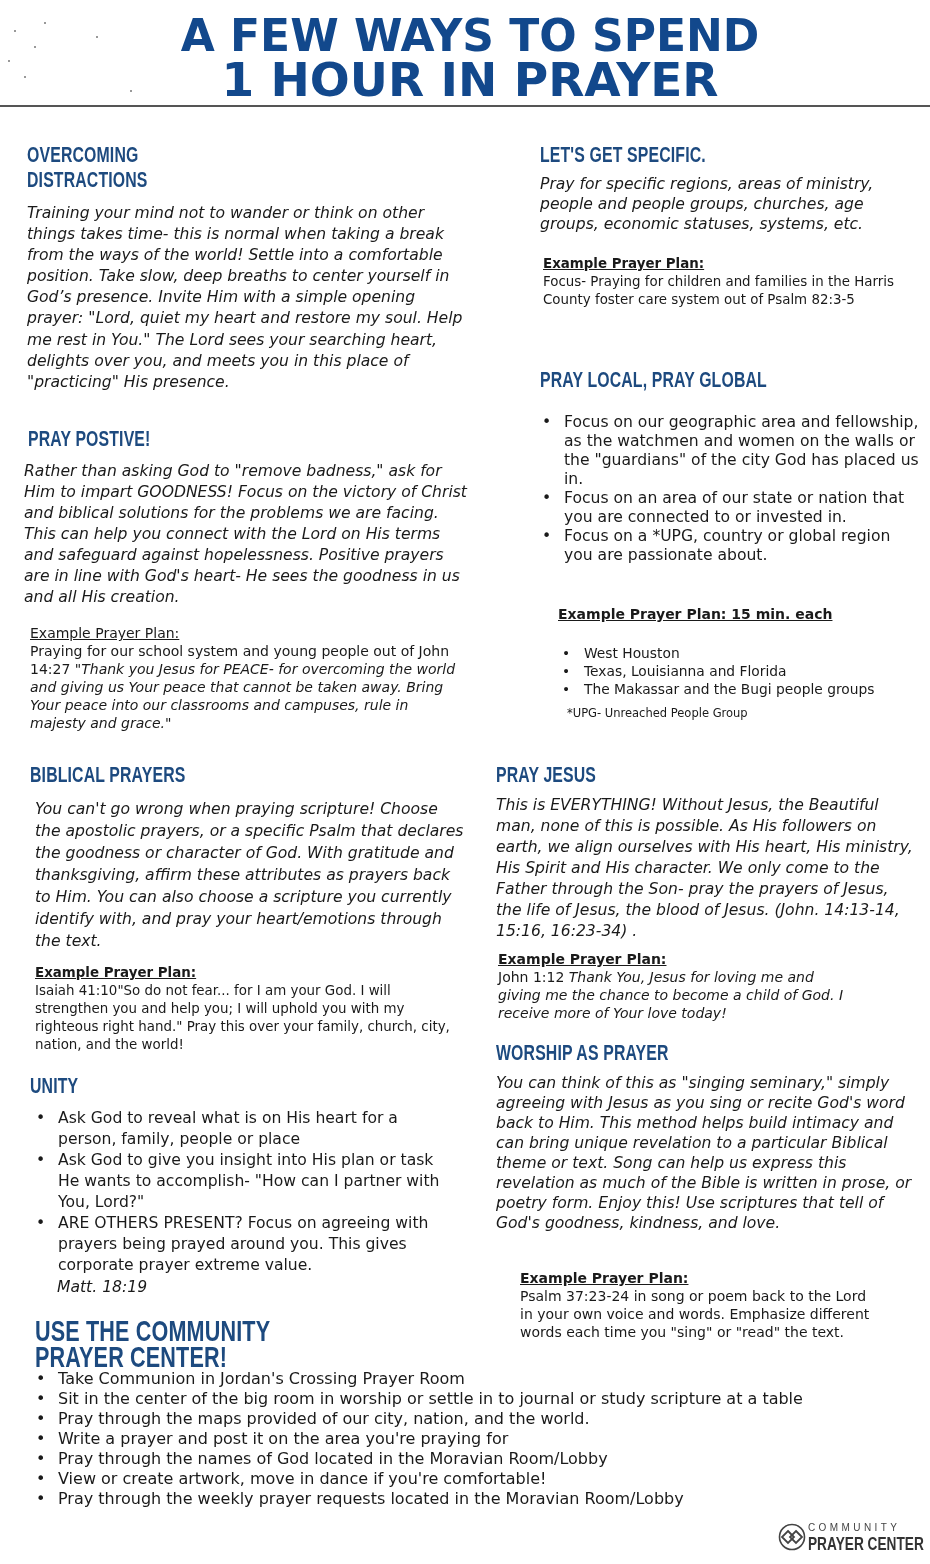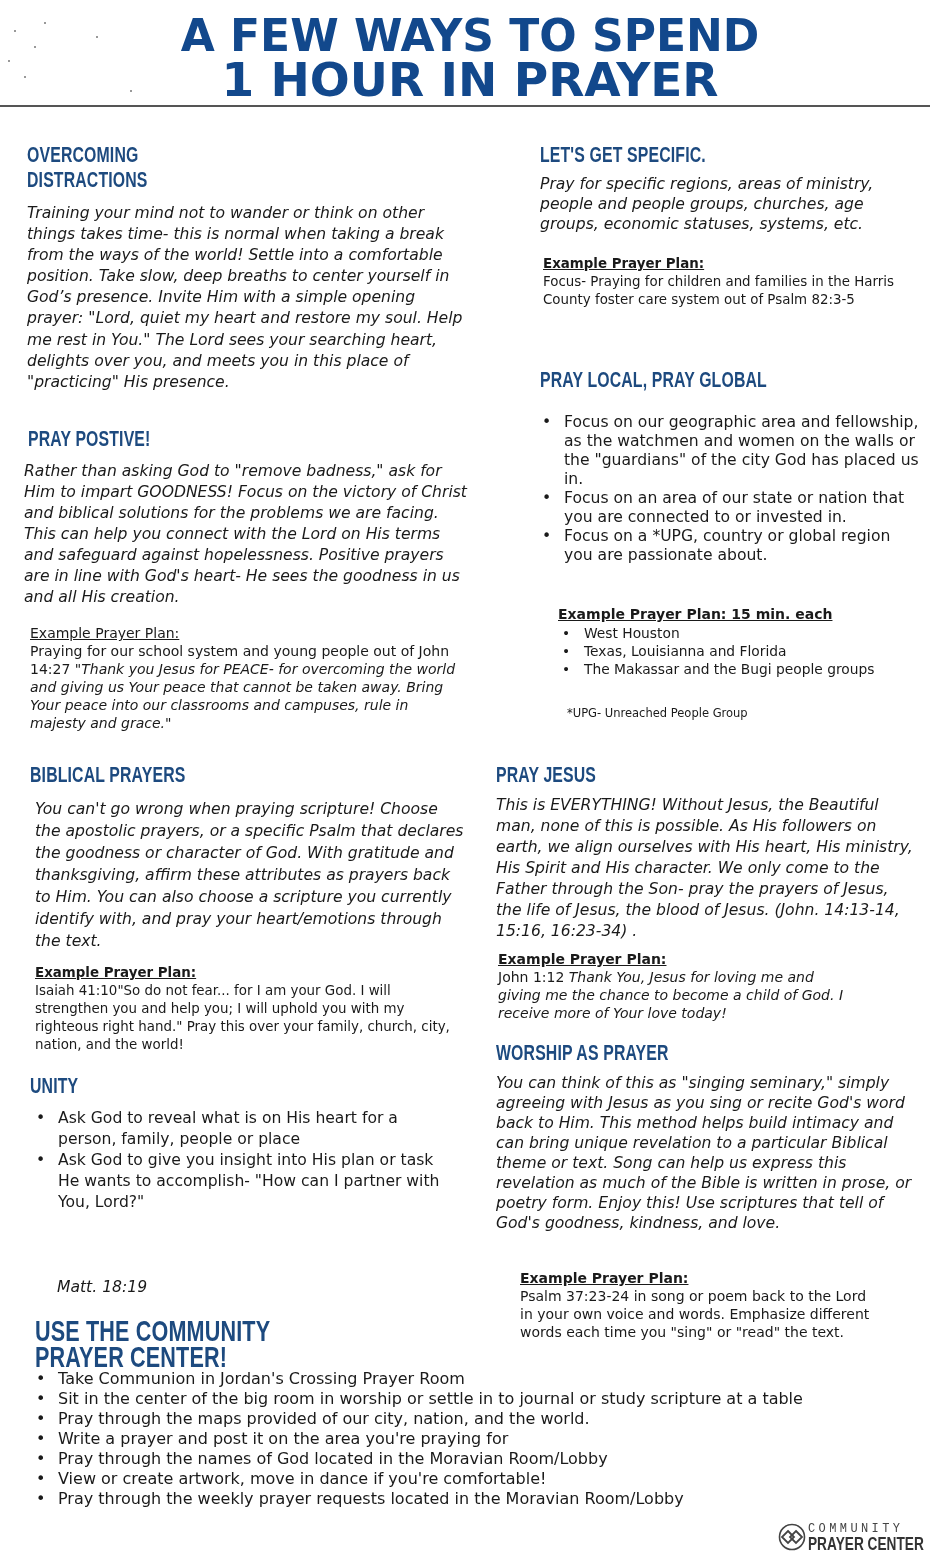--- a/index.html
+++ b/index.html
@@ -20,21 +20,21 @@
   .p { position: absolute; font-family: "DejaVu Sans", sans-serif; font-size: 15.4px; line-height: 21px; color: #1a1a1a; font-style: italic; }
   .ex { position: absolute; font-family: "DejaVu Sans", sans-serif; font-size: 13.4px; line-height: 18px; color: #1a1a1a; }
   .ex .lab { font-weight: bold; text-decoration: underline; display: block; }
   .ex .it { font-style: italic; }
   ul.b { position: absolute; list-style: none; font-family: "DejaVu Sans", sans-serif; }
   ul.b li { position: relative; padding-left: 24px; }
   ul.b li::before { content: "\2022"; position: absolute; left: 2px; top: 0; }
   .small { position: absolute; font-family: "DejaVu Sans", sans-serif; font-size: 11.5px; line-height: 14px; }
 
   .logo { position: absolute; left: 778px; top: 1522px; width: 140px; height: 30px; }
-  .logo-top { position: absolute; left: 30px; top: 0px; font-family: Liberation Mono, monospace; font-size: 12px; letter-spacing: 3.4px; color: #444; }
+  .logo-top { position: absolute; left: 30px; top: 0px; font-family: Liberation Sans, sans-serif; font-size: 10px; letter-spacing: 3.4px; color: #444; }
   .logo-bot { position: absolute; left: 30px; top: 11px; font-family: "Liberation Sans", sans-serif; font-weight: bold; font-size: 19px; color: #333; transform: scaleX(0.72); transform-origin: left top; white-space: nowrap; }
 </style>
 </head>
 <body>
 
 <div class="header">
   <span class="speck" style="left:14px;top:30px"></span>
   <span class="speck" style="left:34px;top:46px"></span>
   <span class="speck" style="left:8px;top:60px"></span>
   <span class="speck" style="left:44px;top:22px"></span>
@@ -61,21 +61,21 @@
 
 <div class="h" style="left:540px;top:367px">PRAY LOCAL, PRAY GLOBAL</div>
 <ul class="b" style="left:540px;top:413px;width:380px;font-size:15.6px;line-height:19px">
   <li>Focus on our geographic area and fellowship, as the watchmen and women on the walls or the "guardians" of the city God has placed us in.</li>
   <li>Focus on an area of our state or nation that you are connected to or invested in.</li>
   <li>Focus on a *UPG, country or global region you are passionate about.</li>
 </ul>
 <div class="ex" style="left:558px;top:605px;width:340px;font-size:14px">
   <span class="lab">Example Prayer Plan: 15 min. each</span>
 </div>
-<ul class="b" style="left:560px;top:624px;width:330px;font-size:13.8px;line-height:18px">
+<ul class="b" style="left:560px;top:644px;width:330px;font-size:13.8px;line-height:18px">
   <li>West Houston</li>
   <li>Texas, Louisianna and Florida</li>
   <li>The Makassar and the Bugi people groups</li>
 </ul>
 <div class="small" style="left:567px;top:706px">*UPG- Unreached People Group</div>
 
 <div class="h" style="left:28px;top:426px">PRAY POSTIVE!</div>
 <div class="p" style="left:24px;top:461px;width:445px;font-size:15.6px;line-height:21px">Rather than asking God to "remove badness," ask for Him to impart GOODNESS! Focus on the victory of Christ and biblical solutions for the problems we are facing. This can help you connect with the Lord on His terms and safeguard against hopelessness. Positive prayers are in line with God's heart- He sees the goodness in us and all His creation.</div>
 <div class="ex" style="left:30px;top:624px;width:430px;font-size:14px">
   <span class="lab" style="font-weight:normal">Example Prayer Plan:</span>
@@ -93,20 +93,21 @@
 <div class="p" style="left:496px;top:795px;width:420px;font-size:15.6px;line-height:21px">This is EVERYTHING! Without Jesus, the Beautiful man, none of this is possible. As His followers on earth, we align ourselves with His heart, His ministry, His Spirit and  His character. We only come to the Father through the Son- pray the prayers of Jesus, the life of Jesus, the blood of Jesus. (John. 14:13-14, 15:16, 16:23-34) .</div>
 <div class="ex" style="left:498px;top:950px;width:360px;font-size:14px">
   <span class="lab">Example Prayer Plan:</span>
   <span>John 1:12 </span><span class="it">Thank You, Jesus for loving me and giving me the chance to become a child of God. I receive more of Your love today!</span>
 </div>
 
 <div class="h" style="left:30px;top:1073px">UNITY</div>
 <ul class="b" style="left:34px;top:1108px;width:420px;font-size:15.6px;line-height:21px">
   <li>Ask God to reveal what is on His heart for a person, family, people or place</li>
   <li>Ask God to give you insight into His plan or task He wants to accomplish- "How can I partner with You, Lord?"</li>
+  <li>ARE OTHERS PRESENT? Focus on agreeing with prayers being prayed around you. This gives corporate prayer extreme value.</li>
 </ul>
 <div class="p" style="left:57px;top:1277px;font-size:15.6px">Matt. 18:19</div>
 
 <div class="h" style="left:496px;top:1040px">WORSHIP AS PRAYER</div>
 <div class="p" style="left:496px;top:1073px;width:425px;font-size:15.6px;line-height:20px">You can think of this as "singing seminary," simply agreeing with Jesus as you sing or recite God's word back to Him. This method helps build intimacy and can bring unique revelation to a particular Biblical theme or text. Song can help us express this revelation as much of the Bible is written in prose, or poetry form. Enjoy this! Use scriptures that tell of God's goodness, kindness, and love.</div>
 <div class="ex" style="left:520px;top:1269px;width:360px;font-size:14px">
   <span class="lab">Example Prayer Plan:</span>
   <span>Psalm 37:23-24 in song or poem  back to the Lord in your own voice and words. Emphasize different words each time you "sing" or "read" the text.</span>
 </div>
 

